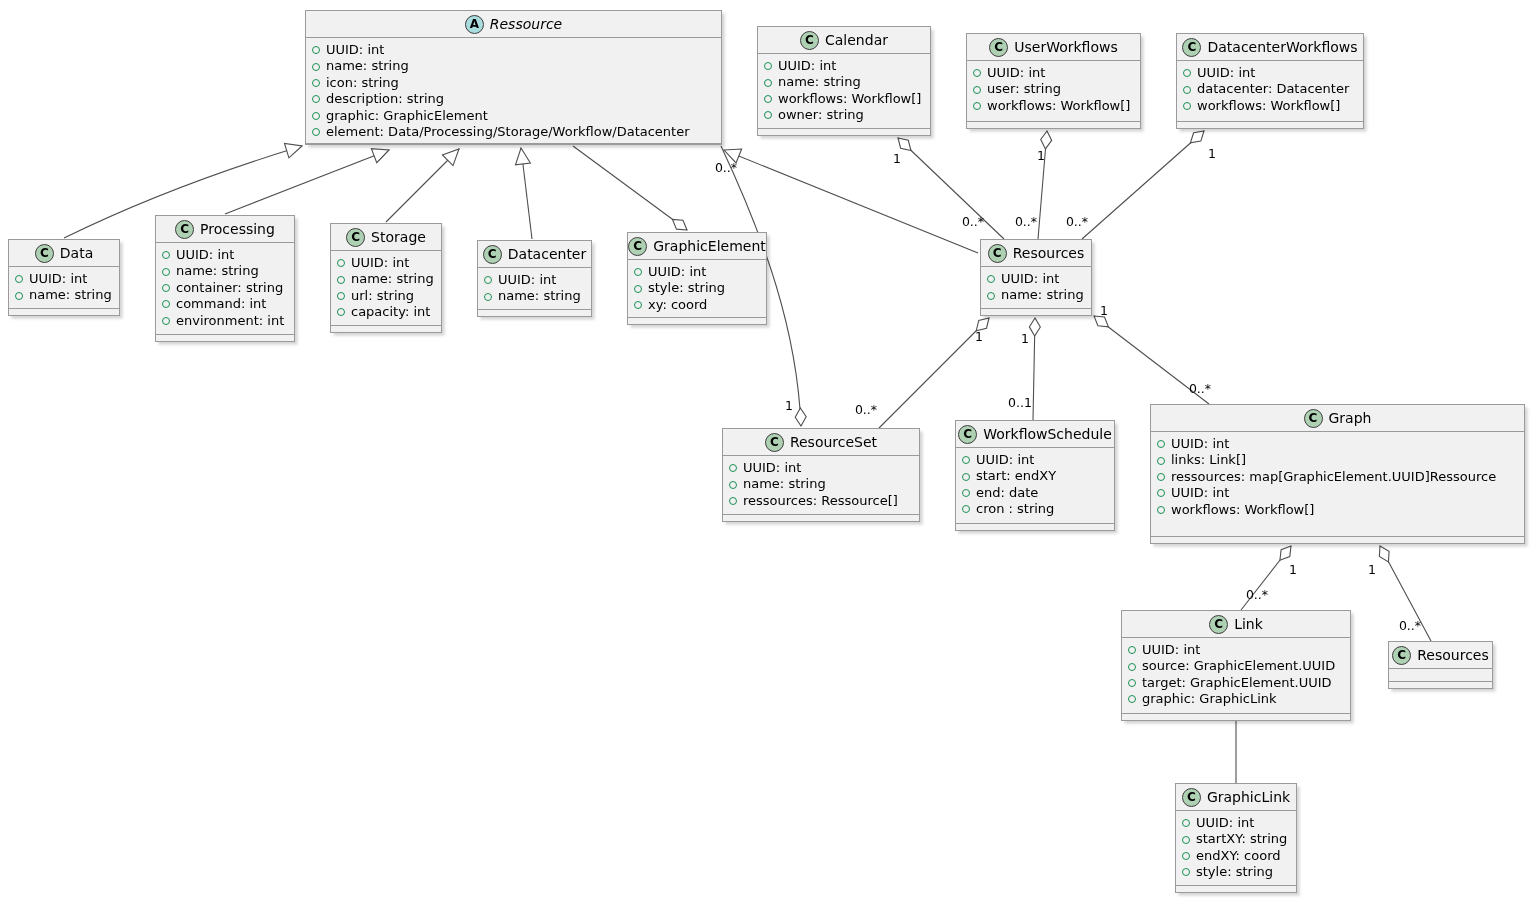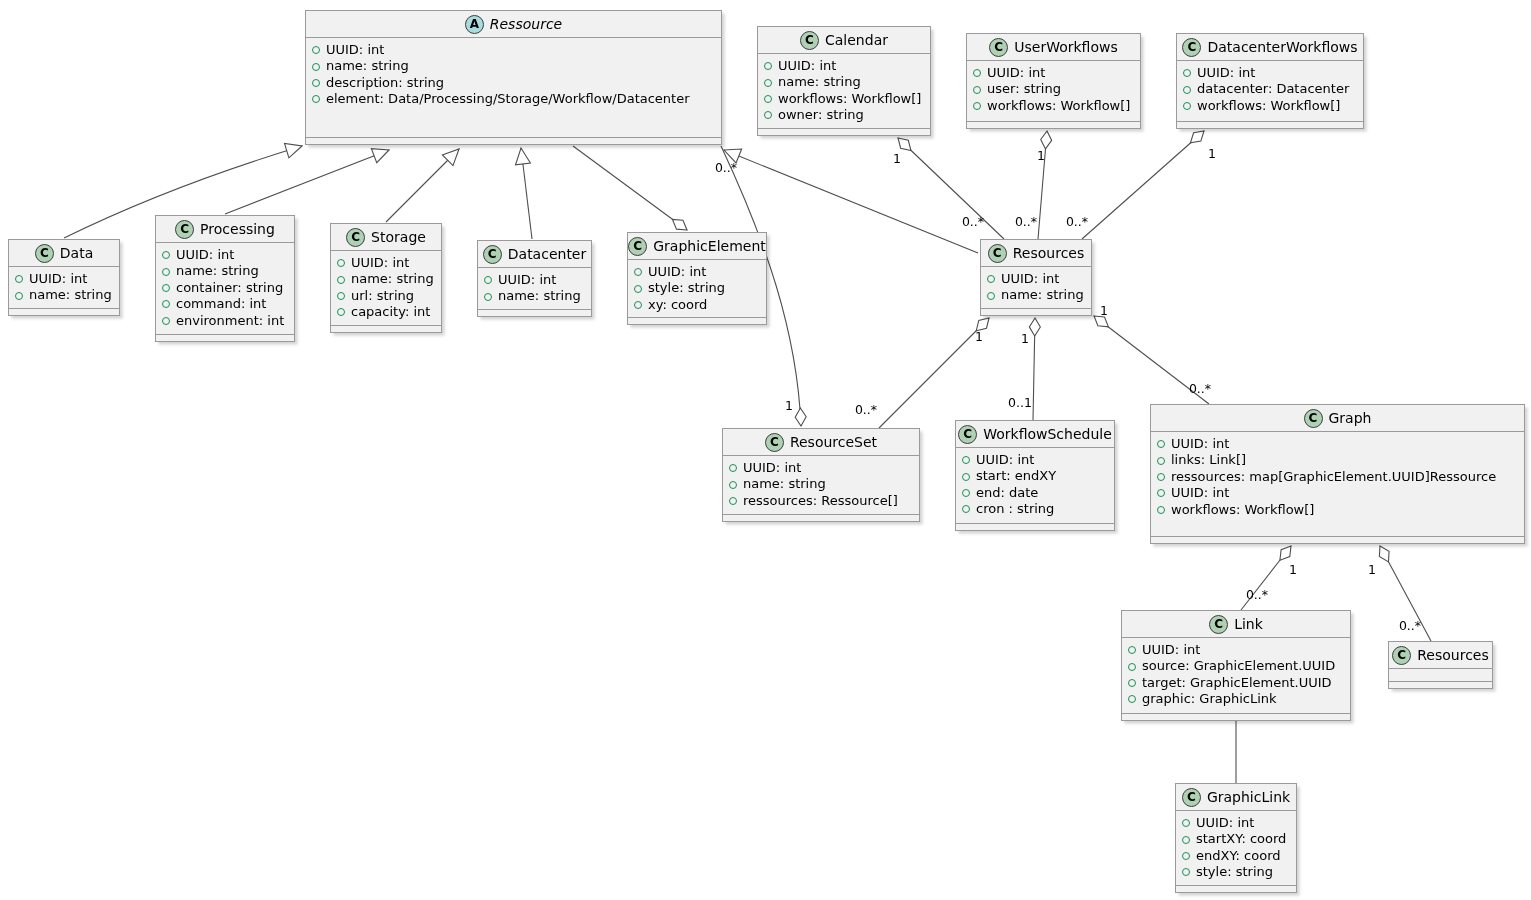--- a/index.html
+++ b/index.html
@@ -197,24 +197,32 @@
           <div class="uml-attr">
             <span class="attr-dot"></span>
             <span>UUID: int</span>
           </div>
           <div class="uml-attr">
             <span class="attr-dot"></span>
             <span>name: string</span>
           </div>
           <div class="uml-attr">
             <span class="attr-dot"></span>
+            <span>icon: string</span>
+          </div>
+          <div class="uml-attr">
+            <span class="attr-dot"></span>
             <span>description: string</span>
           </div>
           <div class="uml-attr">
             <span class="attr-dot"></span>
+            <span>graphic: GraphicElement</span>
+          </div>
+          <div class="uml-attr">
+            <span class="attr-dot"></span>
             <span>element: Data/Processing/Storage/Workflow/Datacenter</span>
           </div>
         </div>
         <div class="uml-footer"></div>
       </div>
       <div class="uml-class" style="left: 757px; top: 26px; width: 174px; height: 110px;">
         <div class="uml-title">
           <span class="kind-circle class">C</span>
           <span class="title-text">Calendar</span>
         </div>
@@ -519,21 +527,21 @@
           <span class="kind-circle class">C</span>
           <span class="title-text">GraphicLink</span>
         </div>
         <div class="uml-attrs">
           <div class="uml-attr">
             <span class="attr-dot"></span>
             <span>UUID: int</span>
           </div>
           <div class="uml-attr">
             <span class="attr-dot"></span>
-            <span>startXY: coord</span>
+            <span>startXY: string</span>
           </div>
           <div class="uml-attr">
             <span class="attr-dot"></span>
             <span>endXY: coord</span>
           </div>
           <div class="uml-attr">
             <span class="attr-dot"></span>
             <span>style: string</span>
           </div>
         </div>

